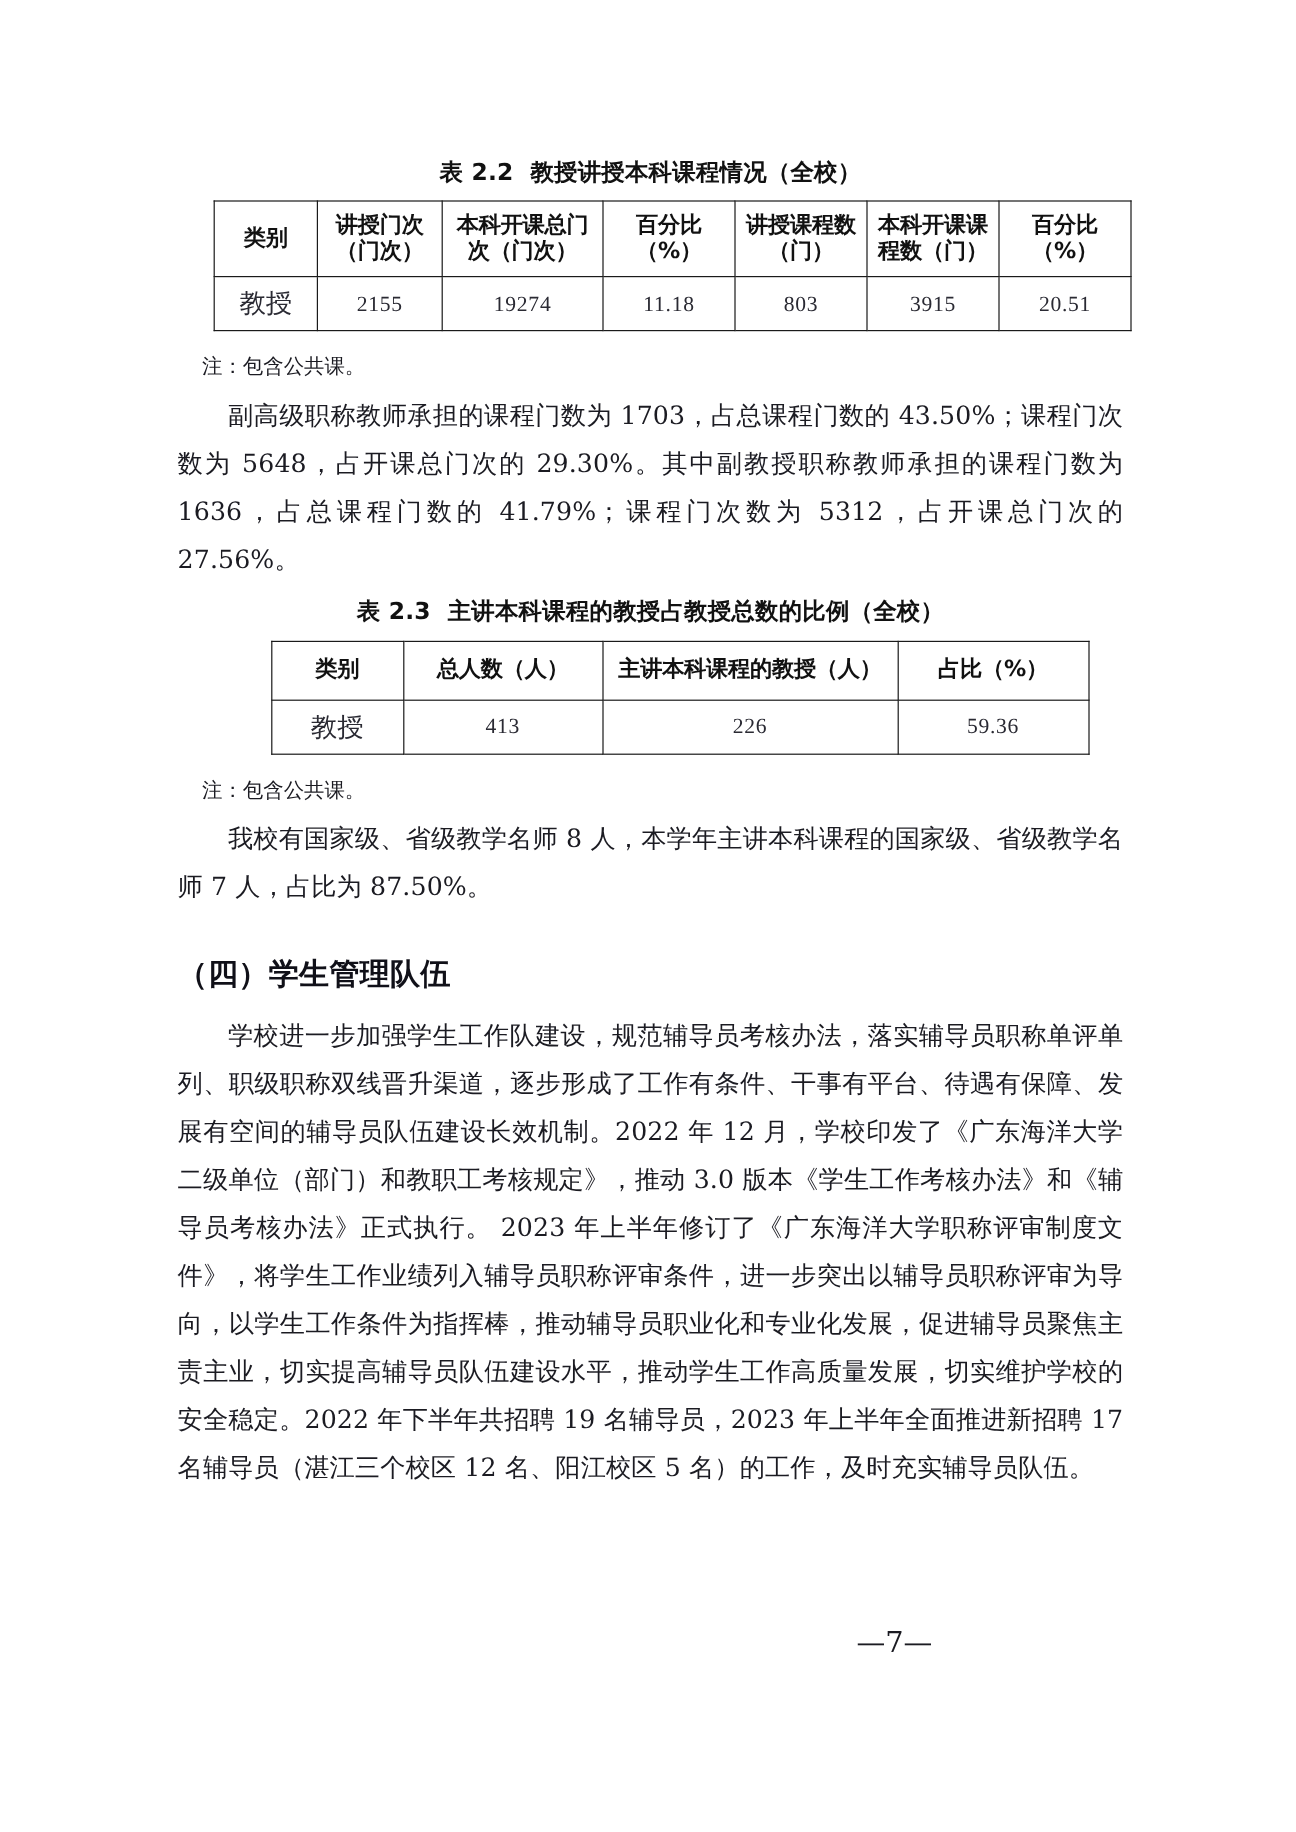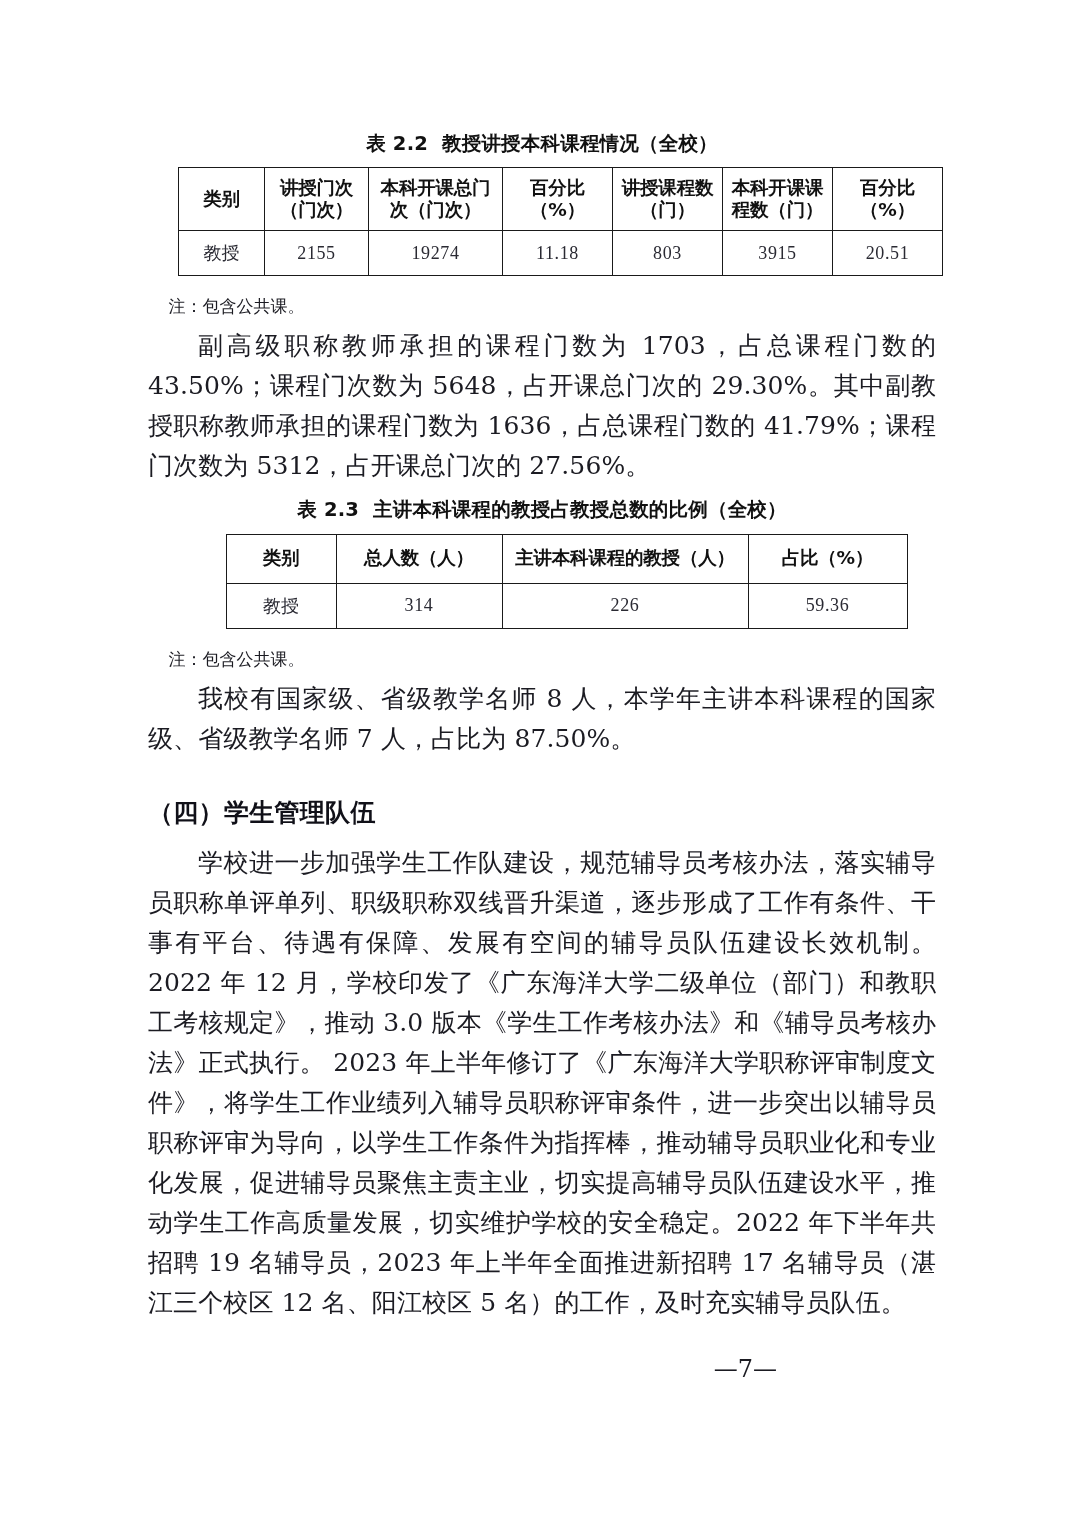--- a/index.html
+++ b/index.html
@@ -70,21 +70,21 @@
   }
   table.doc-table td {
     font-family: Liberation Serif, serif;
     font-size: 18px;
     height: 40px;
     letter-spacing: 0.6px;
     color: #2a2a33;
   }
   table.doc-table td.cat-cell {
     font-family: "DejaVu Sans", "Liberation Sans", sans-serif;
-    font-size: 18px;
+    font-size: 22px;
     letter-spacing: 0px;
     color: #2a2a33;
   }
 
   
   #table-2-2 { width: 724px; }
   #table-2-2 col.c0 { width: 86px;  }
   #table-2-2 col.c1 { width: 104px; }
   #table-2-2 col.c2 { width: 134px; }
   #table-2-2 col.c3 { width: 110px; }
@@ -98,21 +98,21 @@
   #table-2-3 col.d1 { width: 166px; }
   #table-2-3 col.d2 { width: 246px; }
   #table-2-3 col.d3 { width: 159px; }
   #table-2-3 th { height: 44px; }
 
   .table-wrap-22 { margin-left: 30px; }
   .table-wrap-23 { margin-left: 49px; }
 
   
   p.body {
-    font-size: 25px;
+    font-size: 21px;
     line-height: 40px;
     margin: 0;
     text-align: justify;
     text-justify: inter-ideograph;
     text-align-last: left;
     letter-spacing: 0.1px;
     color: #1b1b22;
   }
   p.indent { text-indent: 2em; }
   p.note {
@@ -240,21 +240,21 @@
           <tr>
             <th>类别</th>
             <th>总人数（人）</th>
             <th>主讲本科课程的教授（人）</th>
             <th>占比（%）</th>
           </tr>
         </thead>
         <tbody>
           <tr>
             <td class="cat-cell">教授</td>
-            <td>314</td>
+            <td>413</td>
             <td>226</td>
             <td>59.36</td>
           </tr>
         </tbody>
       </table>
     </div>
 
     <div class="spacer-10"></div>
 
     <p class="note">注：包含公共课。</p>

